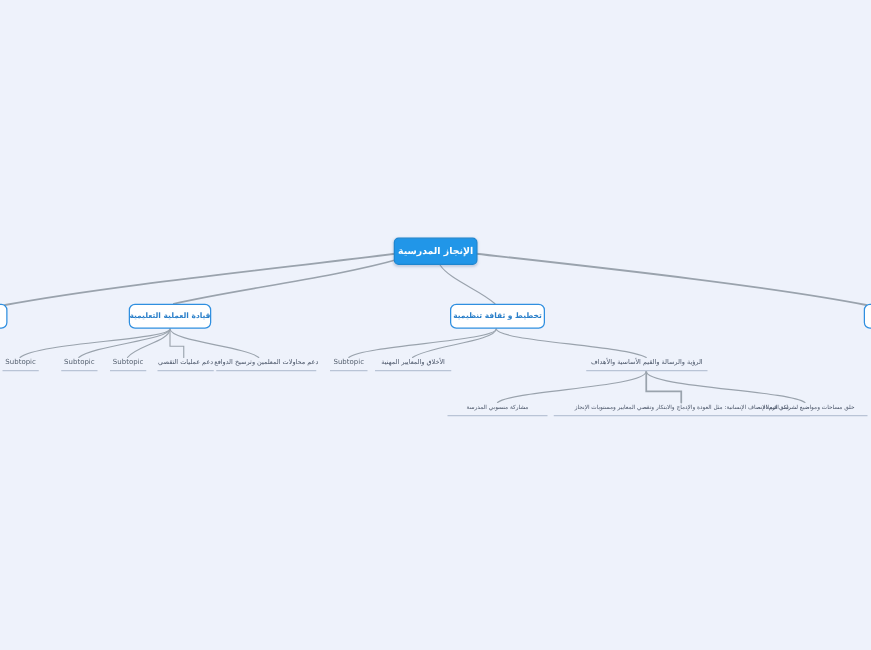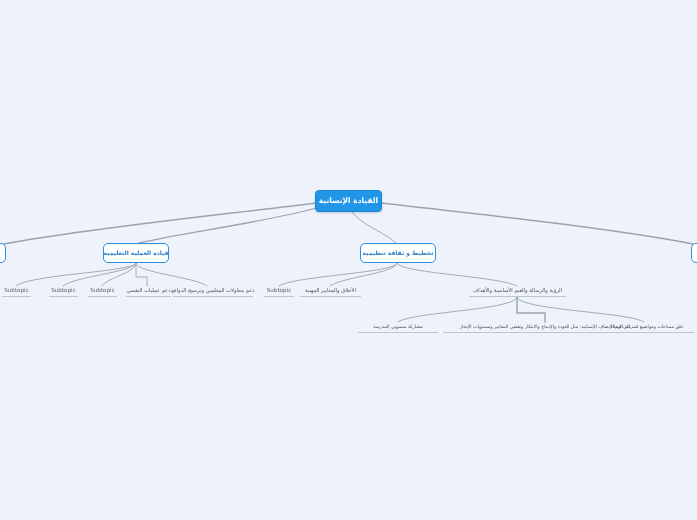--- a/index.html
+++ b/index.html
@@ -107,21 +107,21 @@
       <path d="M 397 263 C 397 273 342 277 330 286"></path>
       <path d="M 397 263 C 397 273 498 276 517 286"></path>
 
       <path d="M 517 297 C 517 310 410 312 398 322"></path>
       <path d="M 517 297 L 517 313 L 545 313 L 545 322" stroke-width="1.4"></path>
       <path d="M 517 297 C 517 310 630 312 644 322"></path>
     </g>
   </svg>
 
   <div class="node root" style="left:315px; top:190px; width:67px; height:22px;">
-    <span>القيادة الإنسانية</span>
+    <span>الإنجاز المدرسية</span>
   </div>
 
   <div class="node branch clipped" style="left:-10px; top:243px; width:16px; height:20px;">
     <span></span>
   </div>
 
   <div class="node branch" style="left:103px; top:243px; width:66px; height:20px;">
     <span>قيادة العملية التعليمية</span>
   </div>
 

